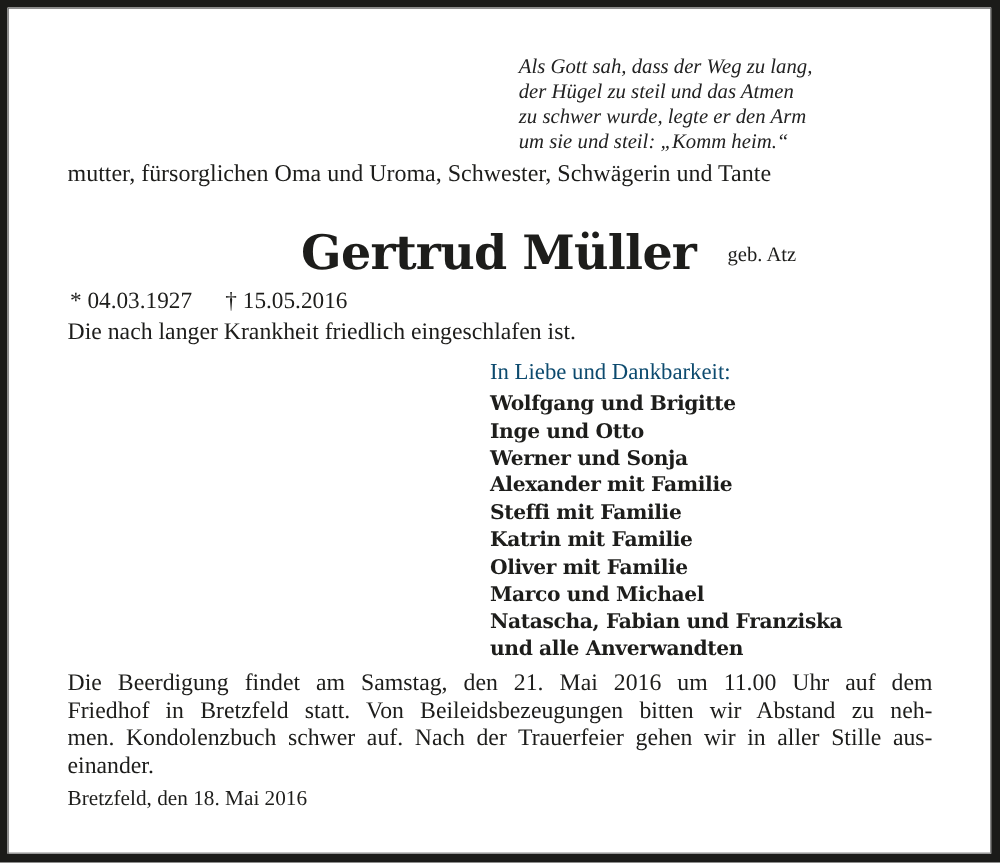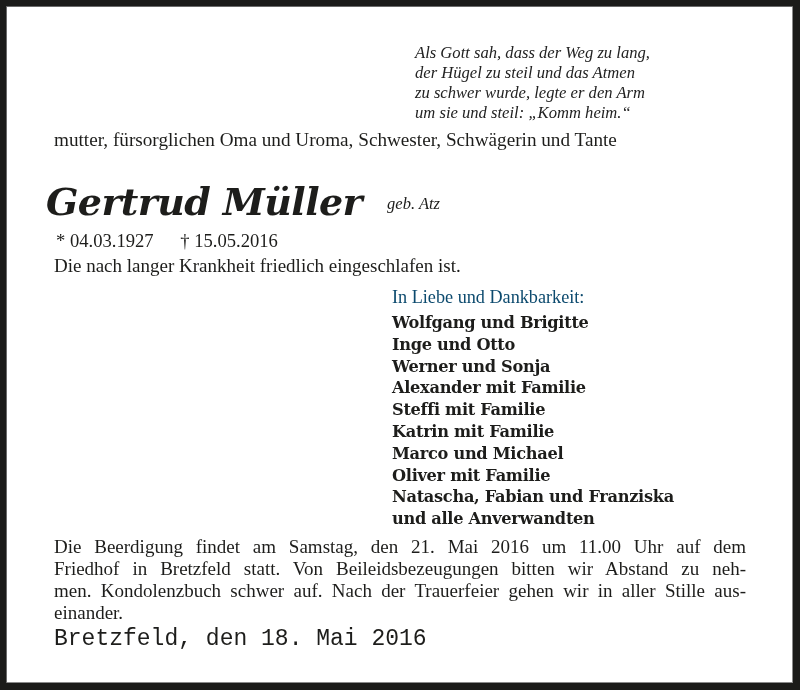--- a/index.html
+++ b/index.html
@@ -37,23 +37,22 @@
     font-size: 19.2px;
     line-height: 22px;
     text-align: justify;
   }
   .intro .l1 { text-align: justify; text-align-last: justify; white-space: nowrap; display:block; letter-spacing: 0.15px; word-spacing: 3px;}
   .intro .l2 { display:block; white-space: nowrap; }
   .name-row {
     position: absolute;
     left: 0; top: 172px;
     width: 631px;
-    text-align: left;
+    text-align: right;
     white-space: nowrap;
-    font-style: italic;
   }
   .name {
     font-family: "DejaVu Serif", "Liberation Serif", serif;
     font-weight: bold;
     font-size: 38px;
     letter-spacing: -0.6px;
     display: inline-block;
     line-height: 48px;
     margin-left: 40px;
   }
@@ -111,22 +110,22 @@
     width: 692px;
     font-family: "Liberation Serif", "DejaVu Serif", serif;
     font-size: 19px;
     line-height: 22px;
   }
   .funeral span { display: block; white-space: nowrap; text-align: justify; text-align-last: justify; }
   .funeral span.last { text-align-last: left; }
   .place-date {
     position: absolute;
     left: 48px; top: 622px;
-    font-family: Liberation Mono, monospace;
-    font-size: 23px;
+    font-family: Liberation Serif, serif;
+    font-size: 17px;
     line-height: 22px;
     white-space: nowrap;
   }
 </style>
 </head>
 <body>
 
 <div class="card">
 
   <div class="poem">
@@ -154,22 +153,22 @@
 
   <div class="thanks">In Liebe und Dankbarkeit:</div>
 
   <ul class="family">
     <li>Wolfgang und Brigitte</li>
     <li>Inge und Otto</li>
     <li>Werner und Sonja</li>
     <li>Alexander mit Familie</li>
     <li>Steffi mit Familie</li>
     <li>Katrin mit Familie</li>
+    <li>Oliver mit Familie</li>
     <li>Marco und Michael</li>
-    <li>Oliver mit Familie</li>
     <li>Natascha, Fabian und Franziska</li>
     <li>und alle Anverwandten</li>
   </ul>
 
   <div class="funeral">
     <span>Die Beerdigung findet am Samstag, den 21. Mai 2016 um 11.00 Uhr auf dem</span>
     <span>Friedhof in Bretzfeld statt. Von Beileidsbezeugungen bitten wir Abstand zu neh-</span>
     <span>men. Kondolenzbuch schwer auf. Nach der Trauerfeier gehen wir in aller Stille aus-</span>
     <span class="last">einander.</span>
   </div>

